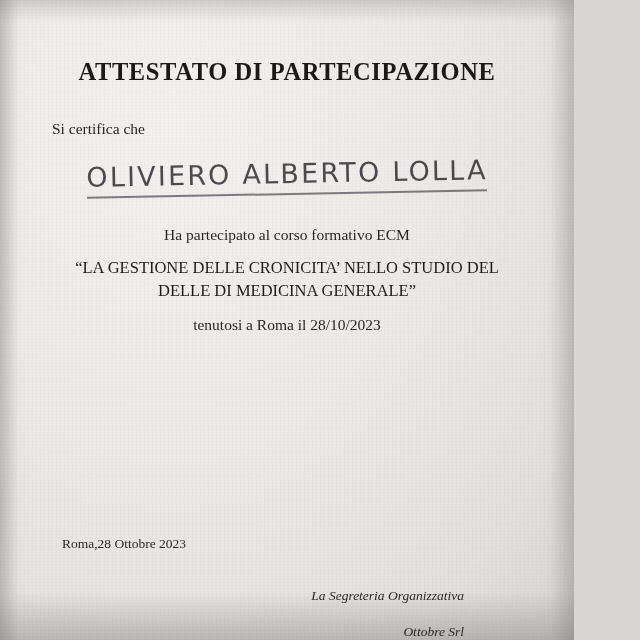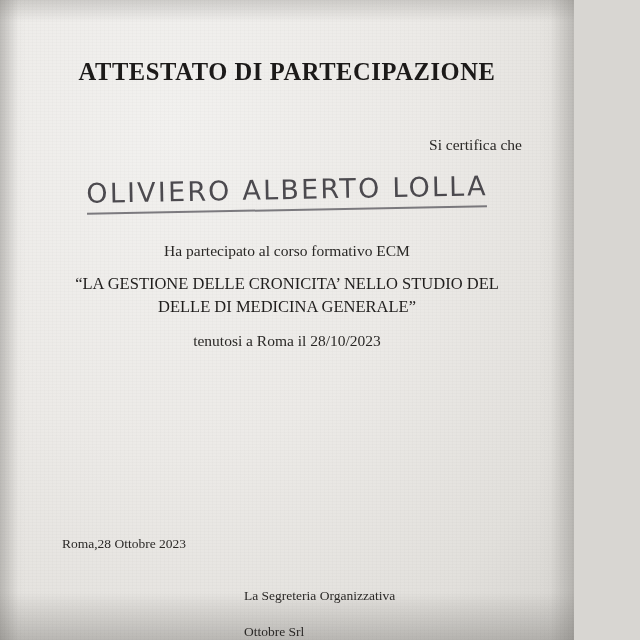--- a/index.html
+++ b/index.html
@@ -73,23 +73,23 @@
 
   .doc-title {
     text-align: center;
     font-weight: bold;
     font-size: 24.5px;
     letter-spacing: 0.6px;
     margin-top: 58px;
     color: #1c1a19;
   }
   .subtitle {
-    text-align: right;
+    text-align: left;
     font-size: 15.5px;
-    margin-top: 50px;
+    margin-top: 34px;
     color: #2a2826;
   }
   .handwritten-name {
     text-align: center;
     margin-top: 20px;
     font-family: "DejaVu Sans", sans-serif;
     font-size: 27px;
     letter-spacing: 2.2px;
     color: #36343a;
     transform: rotate(-1.1deg);
@@ -133,22 +133,23 @@
     position: absolute;
     left: 62px;
     top: 478px;
     font-size: 13.5px;
     color: #2b2927;
   }
   .signature-block {
     position: absolute;
     right: 110px;
     top: 530px;
-    text-align: left;
+    text-align: right;
     width: 220px;
+    font-style: italic;
   }
   .sig-line1 {
     font-size: 13.5px;
     color: #2b2927;
   }
   .sig-line2 {
     font-size: 13.5px;
     margin-top: 20px;
     color: #2b2927;
   }

